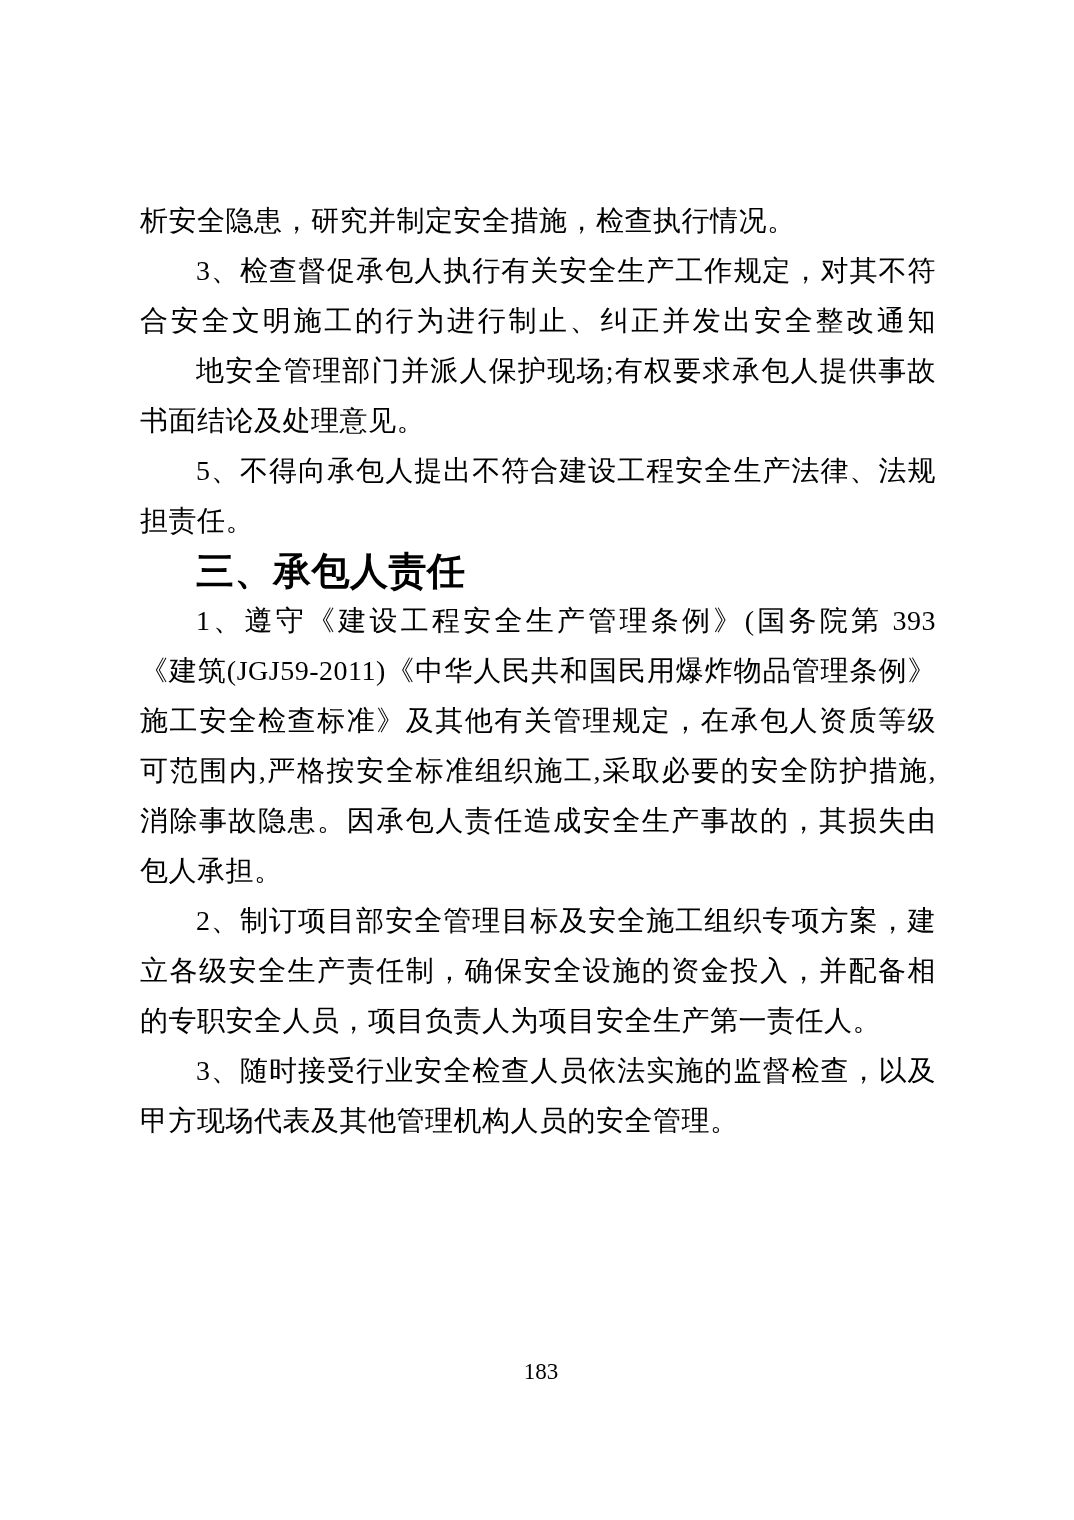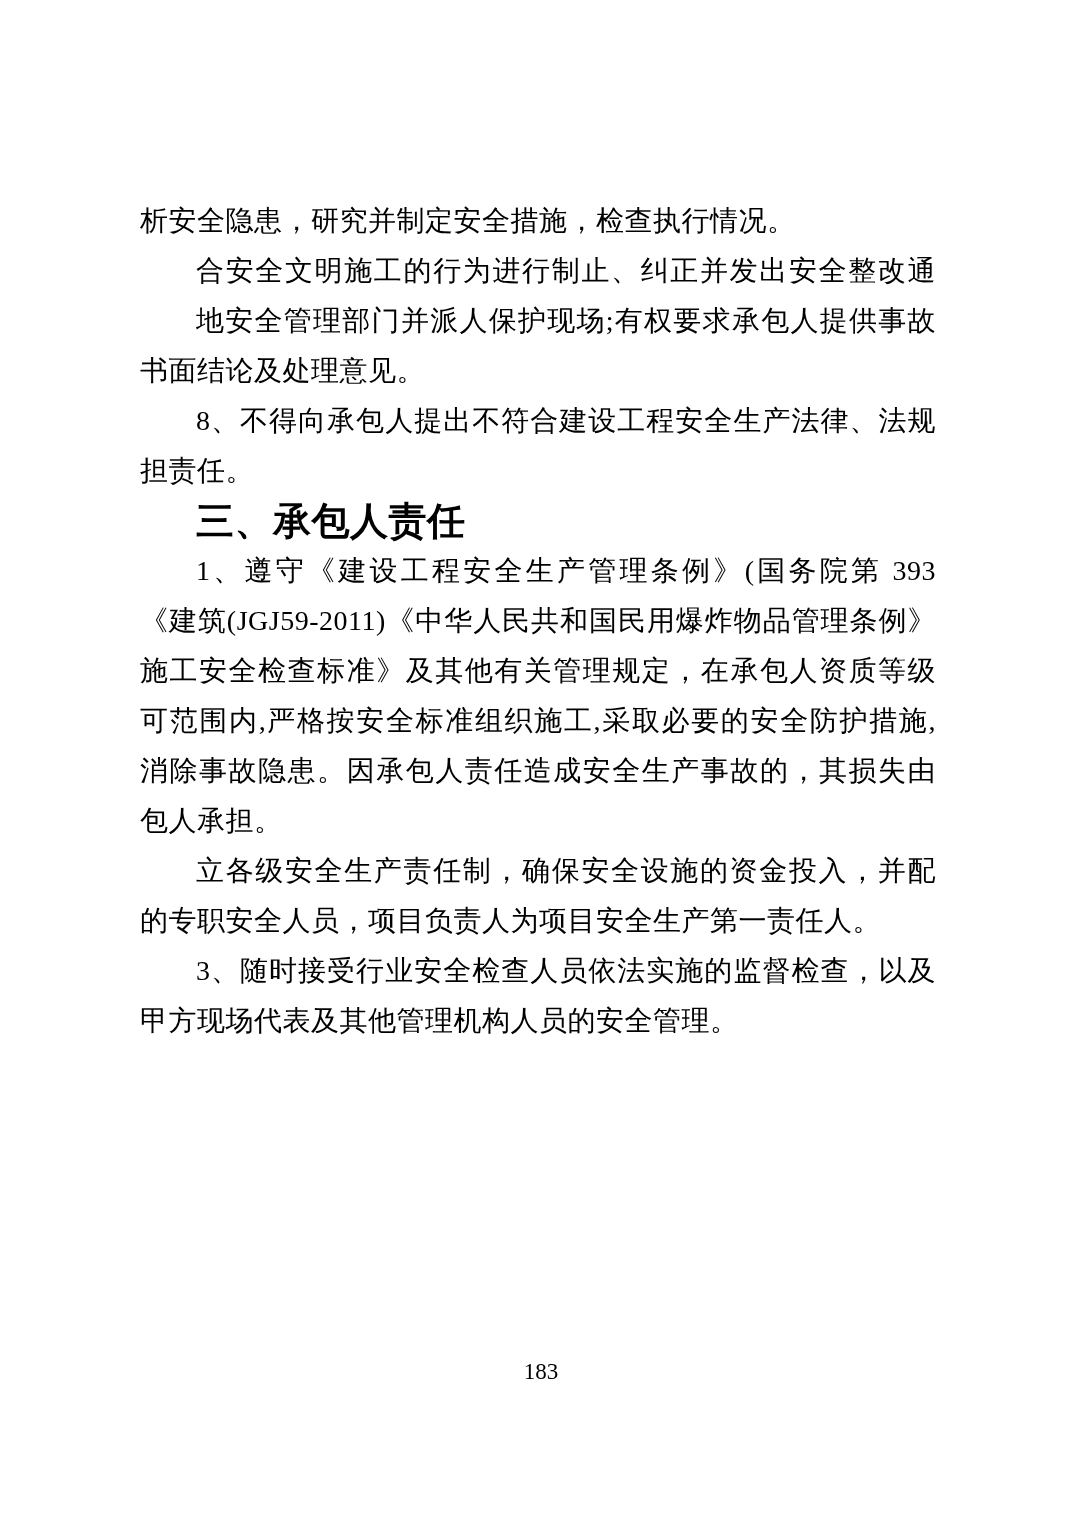--- a/index.html
+++ b/index.html
@@ -69,42 +69,44 @@
 </style>
 </head>
 <body>
 
 <div class="page">
   <div class="content">
       <div class="block body">
         <div class="line last">析安全隐患，研究并制定安全措施，检查执行情况。</div>
       </div>
       <div class="block body indent">
+        <div class="line full">3、检查督促承包人执行有关安全生产工作规定，对其不符</div>
         <div class="line full">合安全文明施工的行为进行制止、纠正并发出安全整改通知书，</div>
       </div>
       <div class="block body indent">
         <div class="line full">地安全管理部门并派人保护现场;有权要求承包人提供事故调查</div>
         <div class="line last">书面结论及处理意见。</div>
       </div>
       <div class="block body indent">
-        <div class="line full">8、不得向承包人提出不符合建设工程安全生产法律、法规</div>
+        <div class="line full">5、不得向承包人提出不符合建设工程安全生产法律、法规</div>
         <div class="line last">担责任。</div>
       </div>
       <div class="block heading indent">
         <div class="line last">三、承包人责任</div>
       </div>
       <div class="block body indent">
         <div class="line full">1、遵守《建设工程安全生产管理条例》(国务院第 393 号)、</div>
         <div class="line full">《建筑(JGJ59-2011)《中华人民共和国民用爆炸物品管理条例》</div>
         <div class="line full">施工安全检查标准》及其他有关管理规定，在承包人资质等级许</div>
         <div class="line full">可范围内,严格按安全标准组织施工,采取必要的安全防护措施,</div>
         <div class="line full">消除事故隐患。因承包人责任造成安全生产事故的，其损失由承</div>
         <div class="line last">包人承担。</div>
       </div>
       <div class="block body indent">
+        <div class="line full">2、制订项目部安全管理目标及安全施工组织专项方案，建</div>
         <div class="line full">立各级安全生产责任制，确保安全设施的资金投入，并配备相应</div>
         <div class="line last">的专职安全人员，项目负责人为项目安全生产第一责任人。</div>
       </div>
       <div class="block body indent">
         <div class="line full">3、随时接受行业安全检查人员依法实施的监督检查，以及</div>
         <div class="line last">甲方现场代表及其他管理机构人员的安全管理。</div>
       </div>
     </div>
   <div class="page-number">183</div>
 </div>

